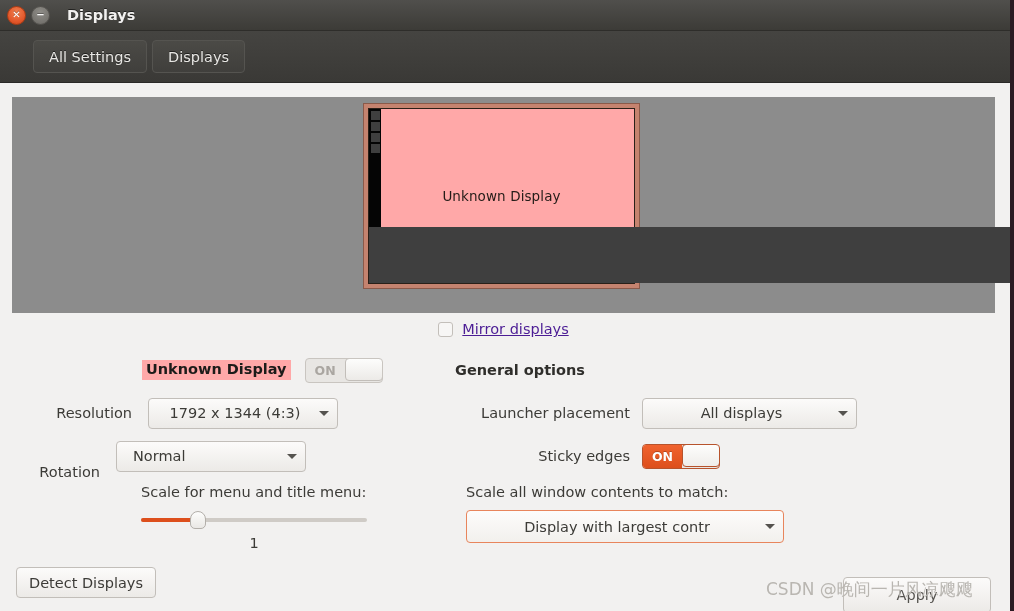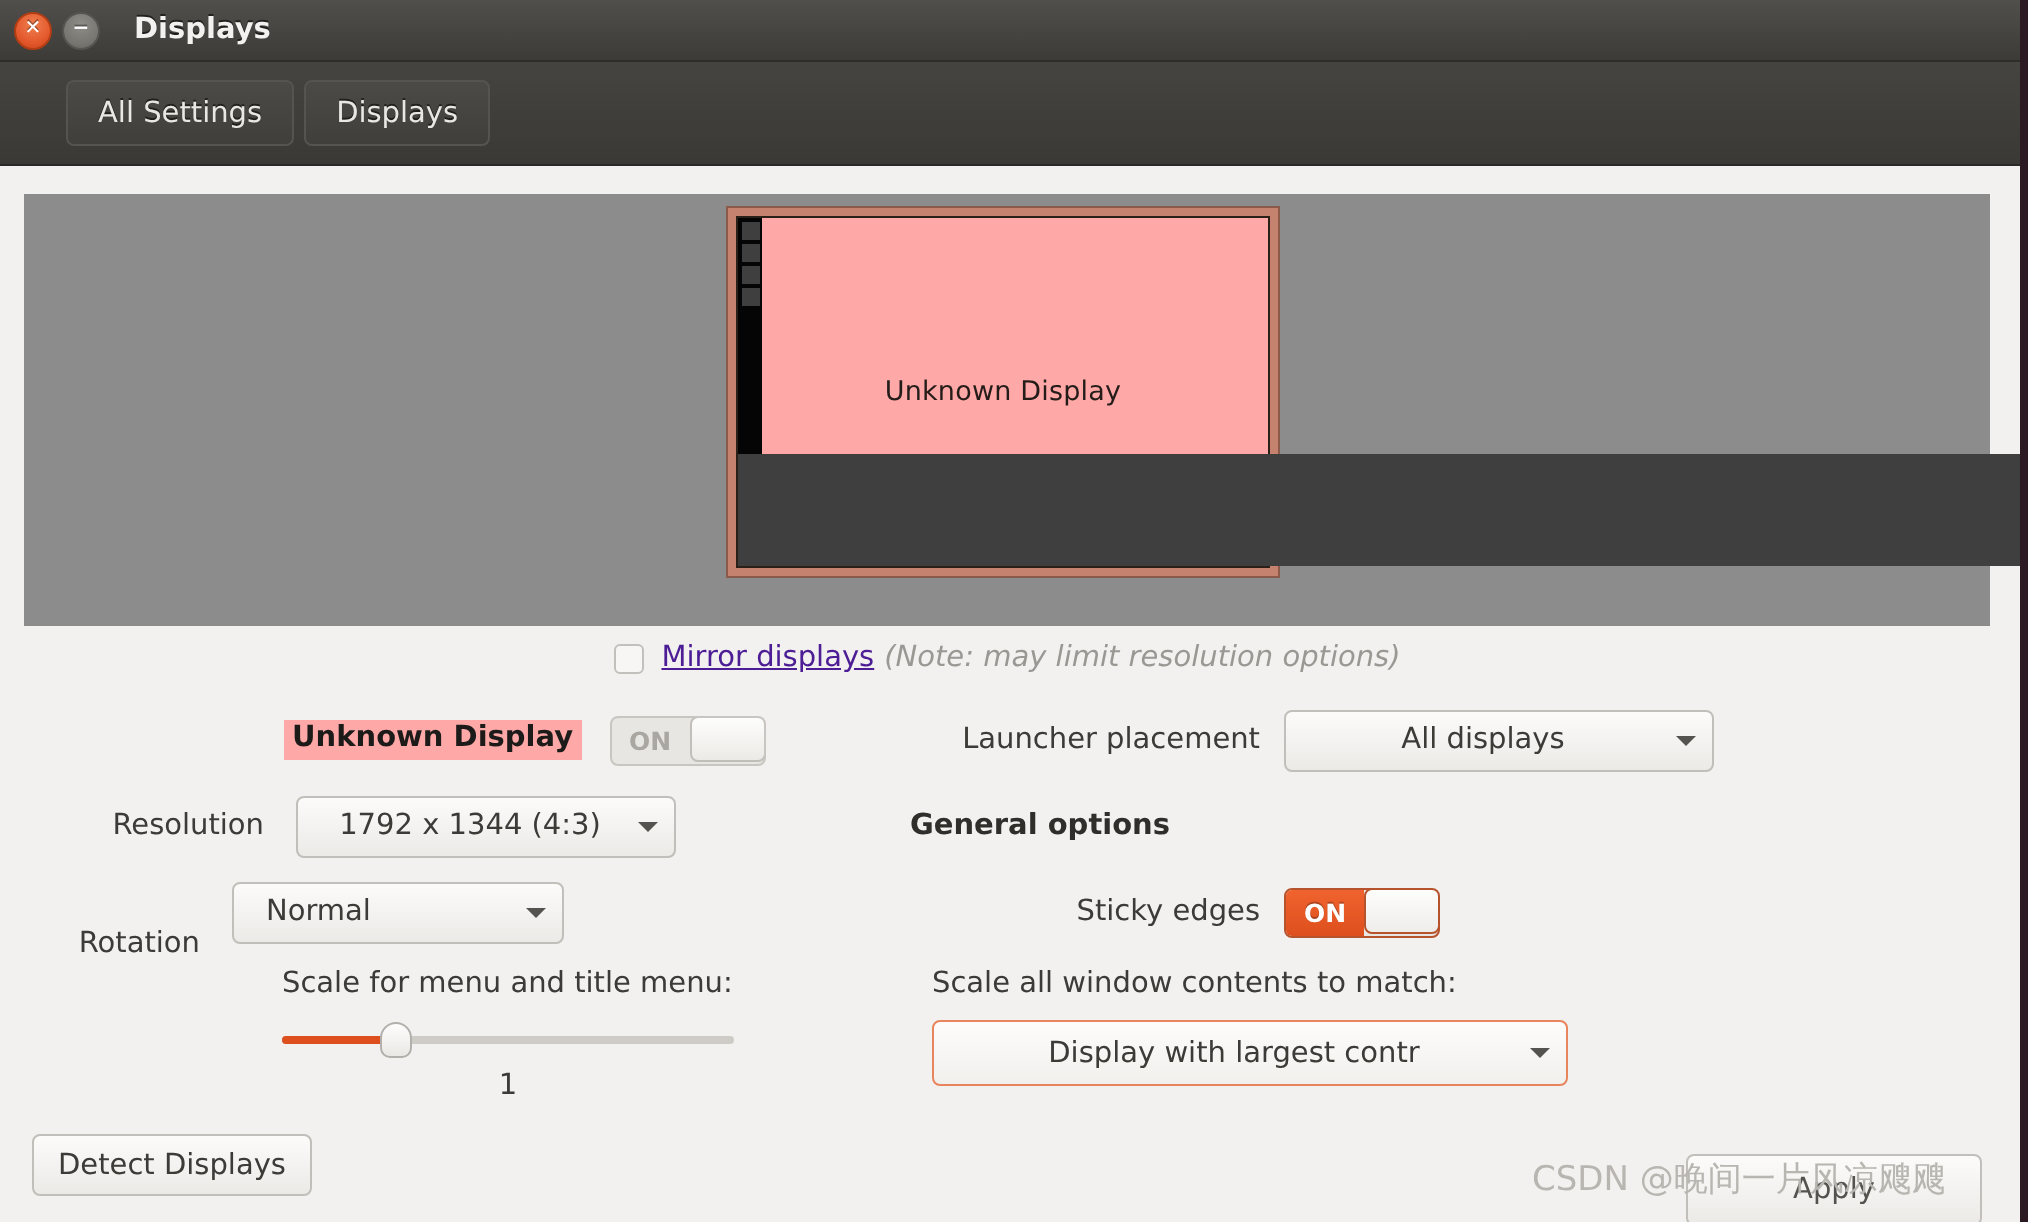--- a/index.html
+++ b/index.html
@@ -437,21 +437,20 @@
             <div class="launcher-icon bottom"></div>
           </div>
           <div class="monitor-label">Unknown Display</div>
         </div>
       </div>
     </div>
 
     <div class="mirror-row">
       <div class="checkbox"></div>
       <span class="mirror-label">Mirror displays</span>
-      <span class="mirror-note">(Note: may limit resolution options)</span>
     </div>
 
     <div class="cols">
 
       <div class="col-left">
 
         <div class="row" style="padding-left:142px;">
           <span class="name-highlight">Unknown Display</span>
           <div class="switch off" style="margin-left:14px;">
             <span class="sw-text">ON</span>
@@ -464,57 +463,57 @@
           <div class="combo" style="width:190px; margin-left:16px;">
             <span class="combo-text">1792 x 1344 (4:3)</span>
             <span class="combo-arrow">
                 <i></i>
               </span>
           </div>
         </div>
 
         <div class="row">
           <span class="row-label" style="width:100px;margin-top:32px;">Rotation</span>
-          <div class="combo" style="width:166px; margin-left:16px;">
+          <div class="combo" style="width:190px; margin-left:16px;">
             <span class="combo-text" style="text-align:left; padding-left:16px;">Normal</span>
             <span class="combo-arrow">
                 <i></i>
               </span>
           </div>
         </div>
 
         <div style="margin-left:141px; margin-top:5px;">
           <div class="slider-title">Scale for menu and title menu:</div>
           <div class="slider-wrap">
             <div class="slider-track"></div>
             <div class="slider-fill" style="width: 57px; background: rgb(221, 79, 28);"></div>
             <div class="slider-knob" style="left: 49px;"></div>
           </div>
           <div class="slider-value">1</div>
         </div>
 
       </div>
 
       <div class="col-right">
+
+        <div class="row">
+          <span class="section-title" style="margin-bottom:0;">General options</span>
+        </div>
 
         <div class="row">
           <span class="row-label" style="width:175px;">Launcher placement</span>
           <div class="combo" style="width:215px; margin-left:12px;">
             <span class="combo-text">All displays</span>
             <span class="combo-arrow">
                 <i></i>
               </span>
           </div>
         </div>
 
         <div class="row">
-          <span class="section-title" style="margin-bottom:0;">General options</span>
-        </div>
-
-        <div class="row">
           <span class="row-label" style="width:175px;">Sticky edges</span>
           <div class="switch on" style="margin-left:12px;">
             <span class="sw-text">ON</span>
             <span class="sw-knob"></span>
           </div>
         </div>
 
         <div style="margin-left:11px; margin-top:6px;">
           <div class="slider-title" style="margin-bottom:10px;">Scale all window contents to match:</div>
           <div class="combo focus" style="width:318px; height:33px;">

